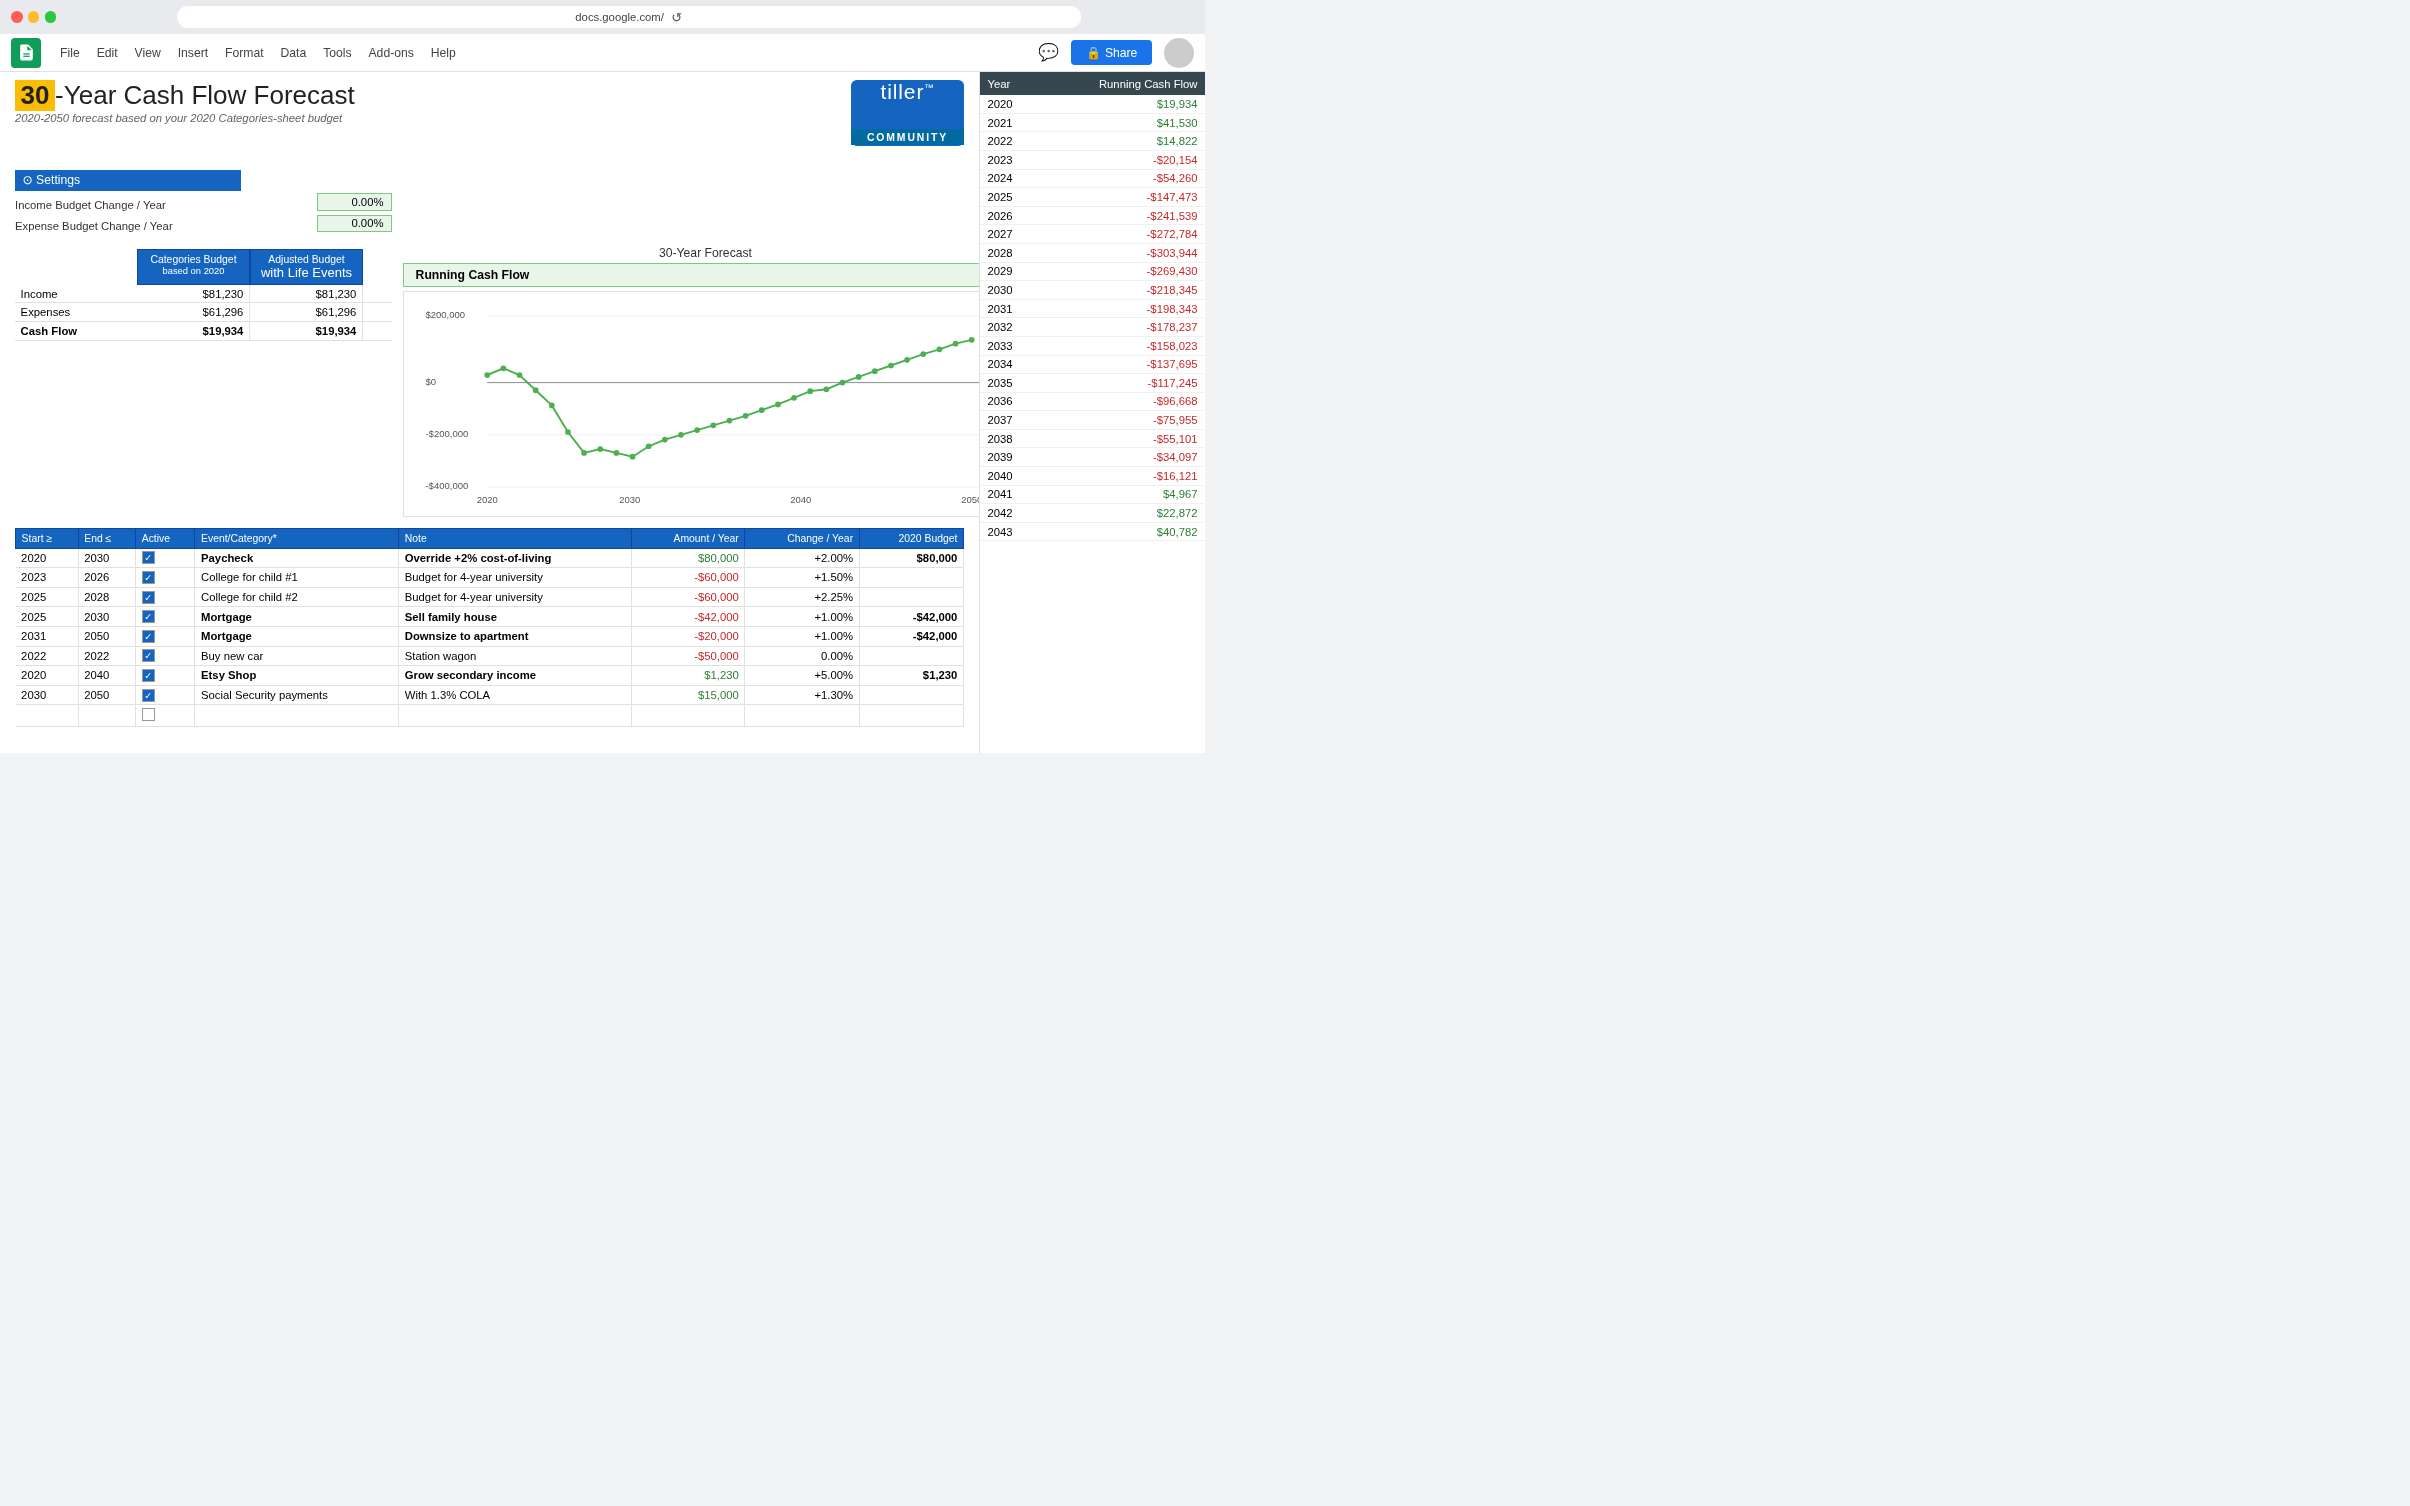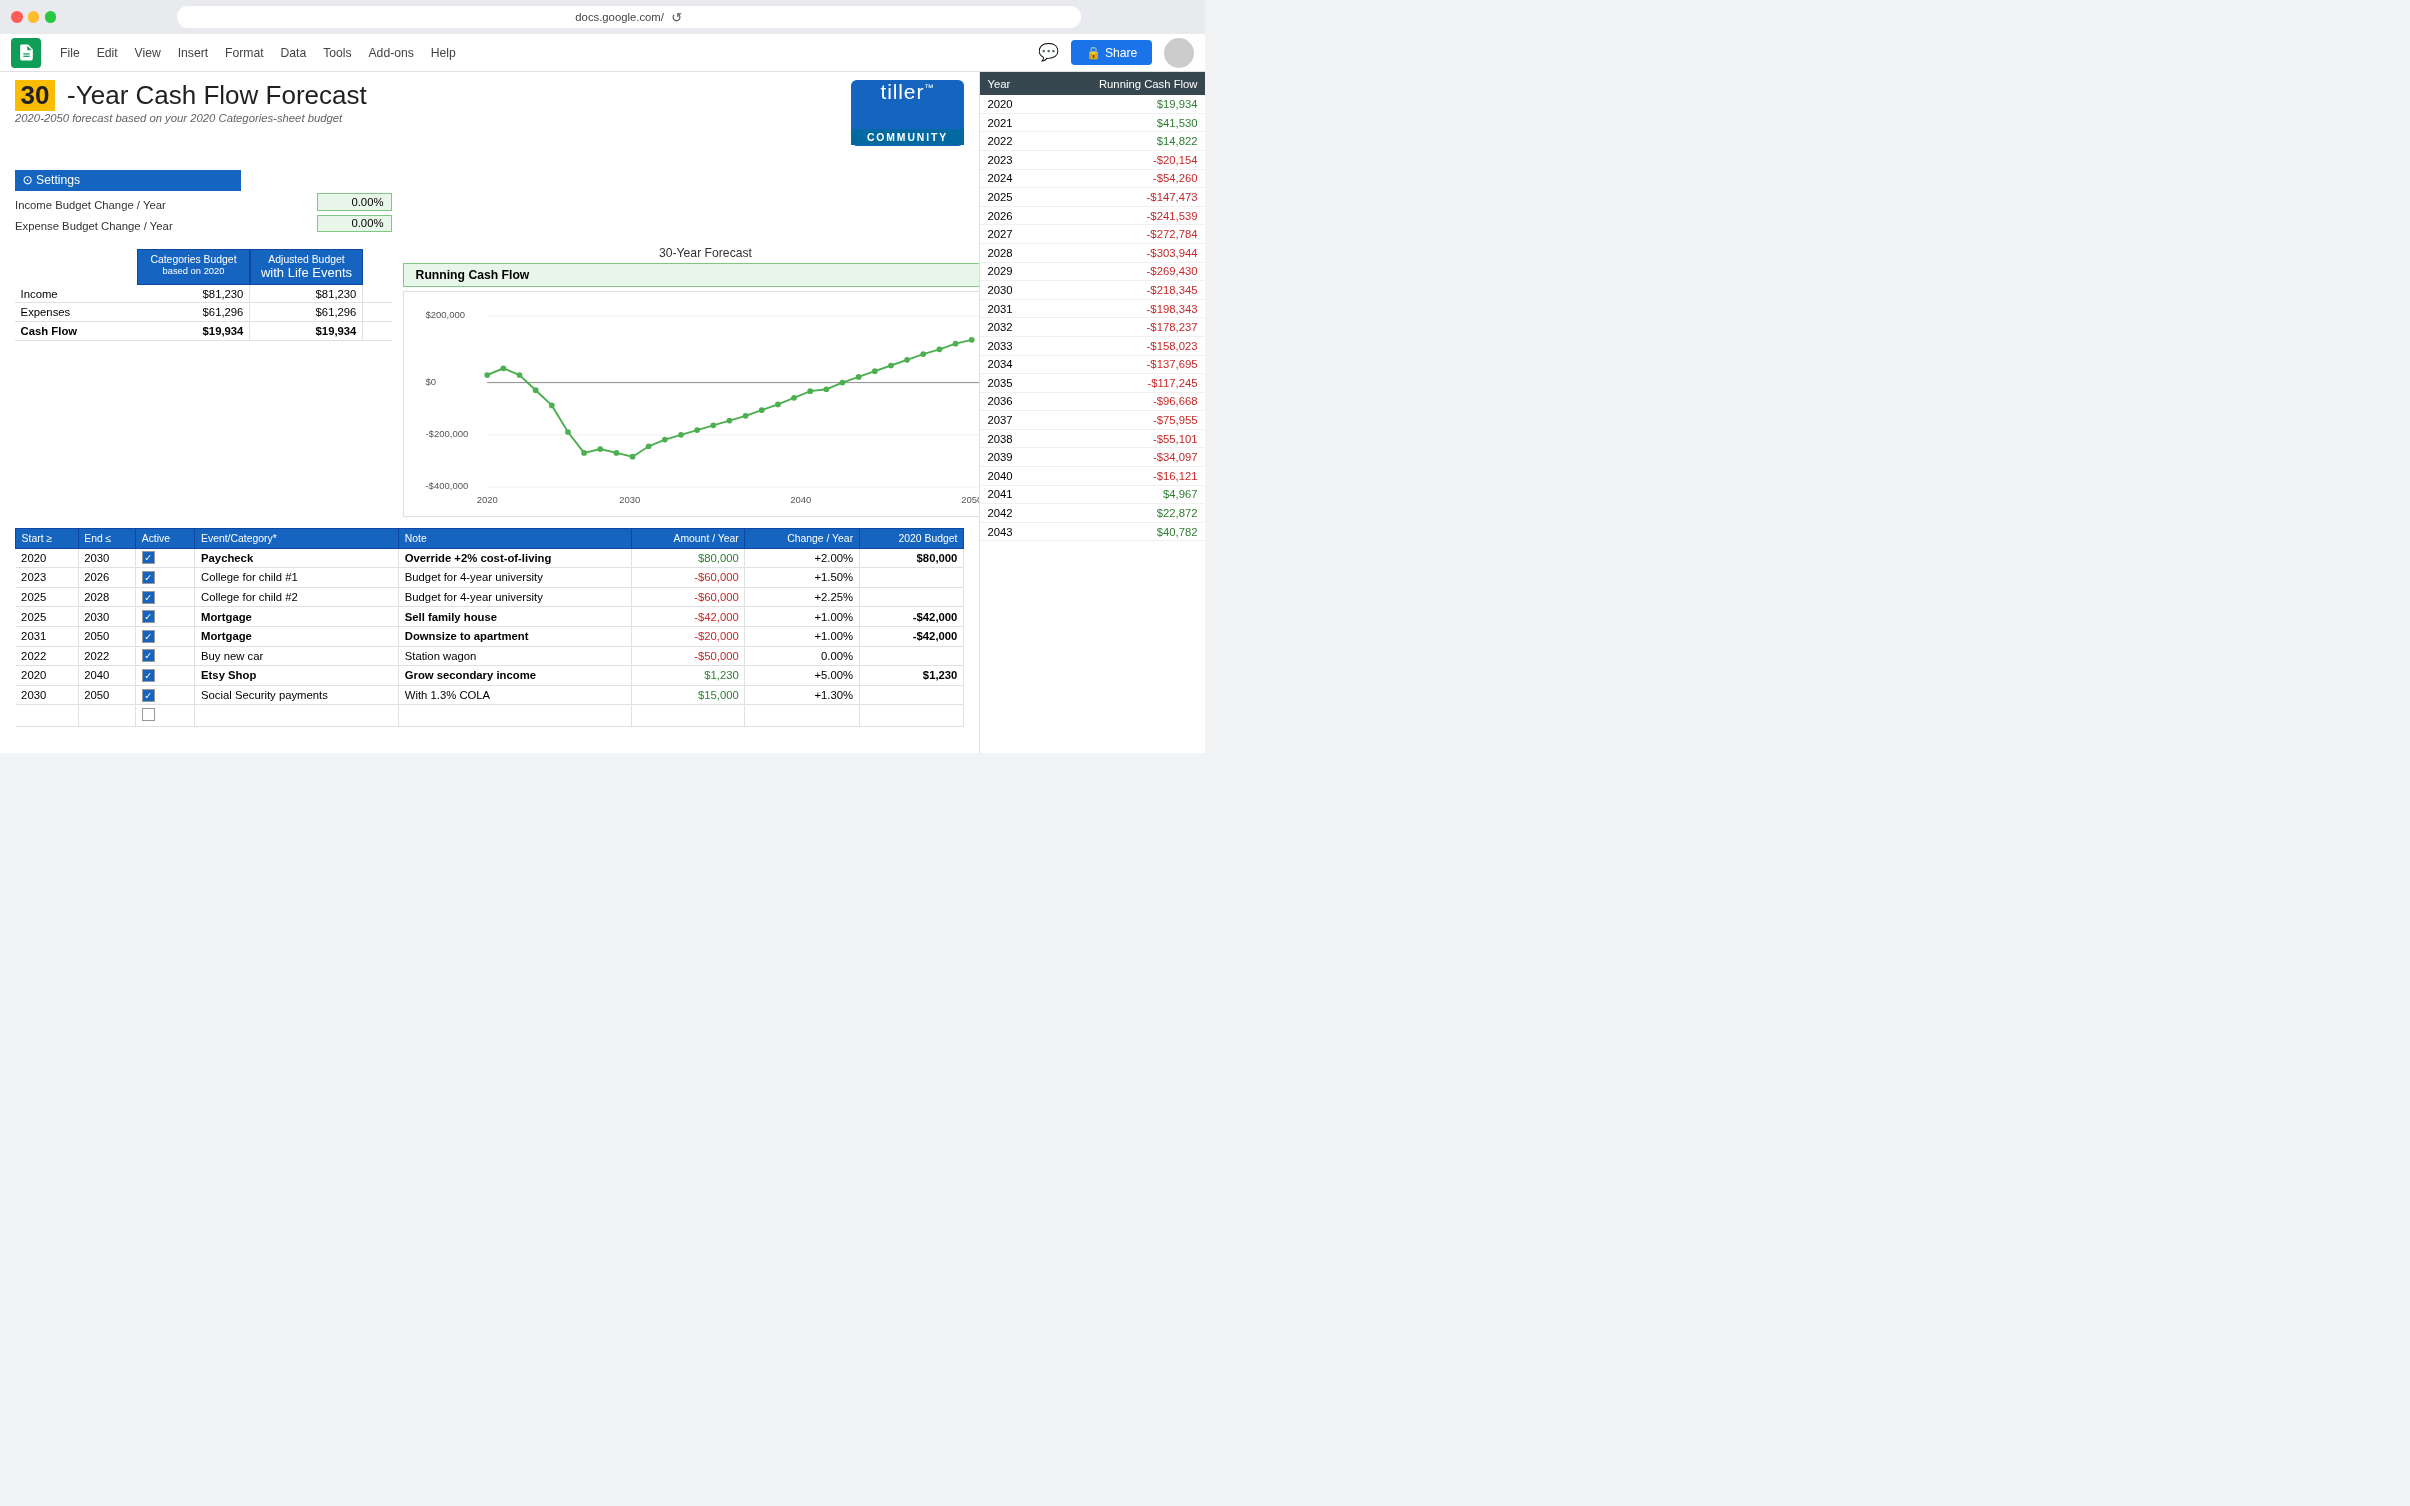--- a/index.html
+++ b/index.html
@@ -97,21 +97,21 @@
       justify-content: space-between;
       margin-bottom: 3.8px;
     }
     .title-left { flex: 1; }
     .page-title {
       font-size: 26px;
       font-weight: 400;
       color: #202124;
       display: flex;
       align-items: baseline;
-      gap: 12px;
+      gap: 0;
     }
     .title-number {
       background: #fbbc04;
       padding: 0 5.6px;
       font-weight: 700;
       margin-right: 0;
     }
     .title-subtitle {
       font-size: 11.3px;
       font-style: italic;

